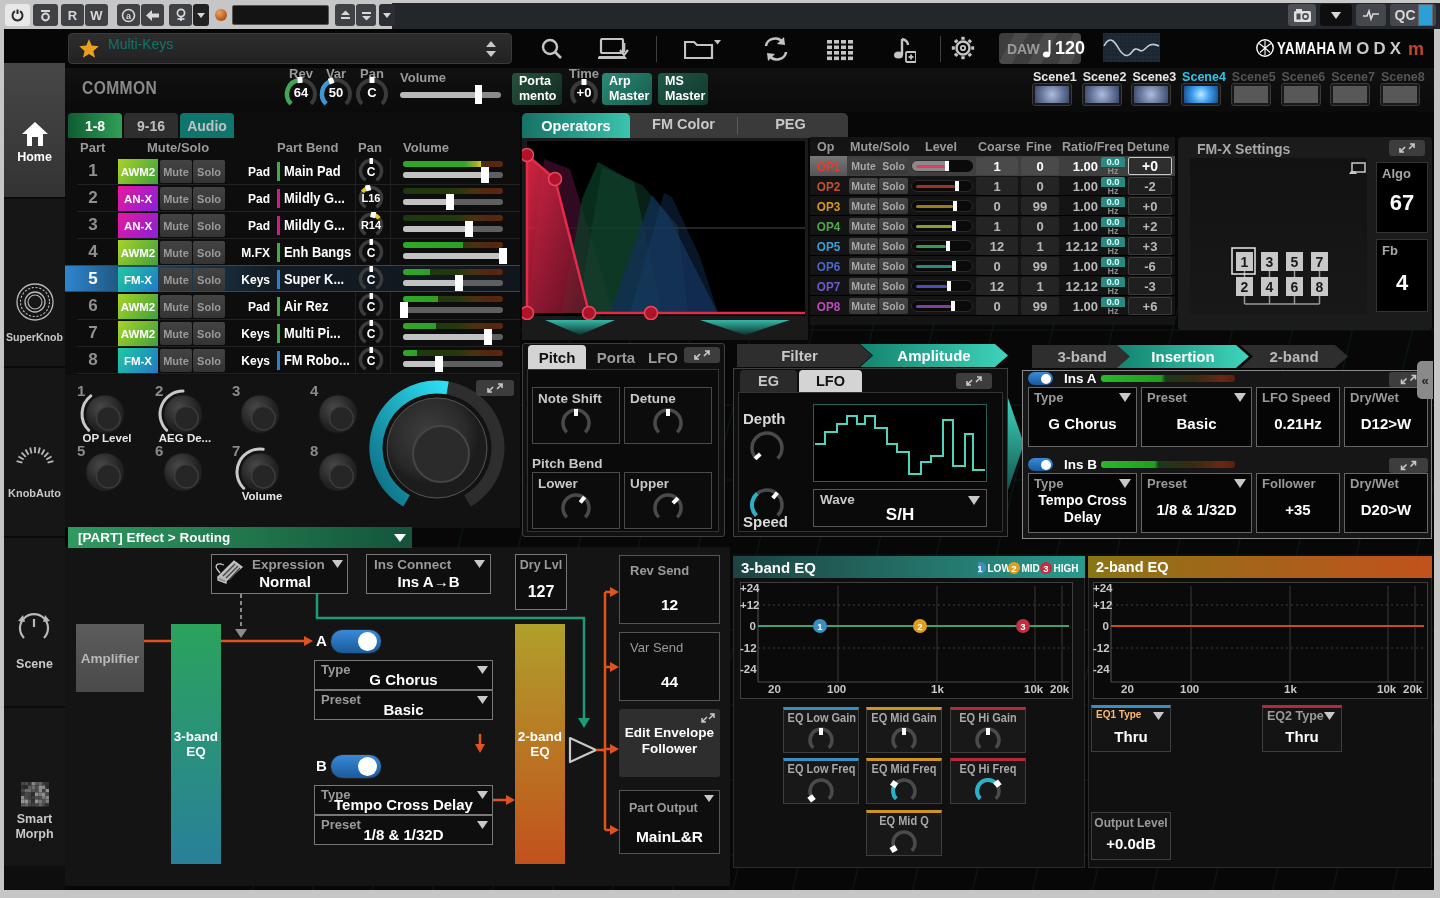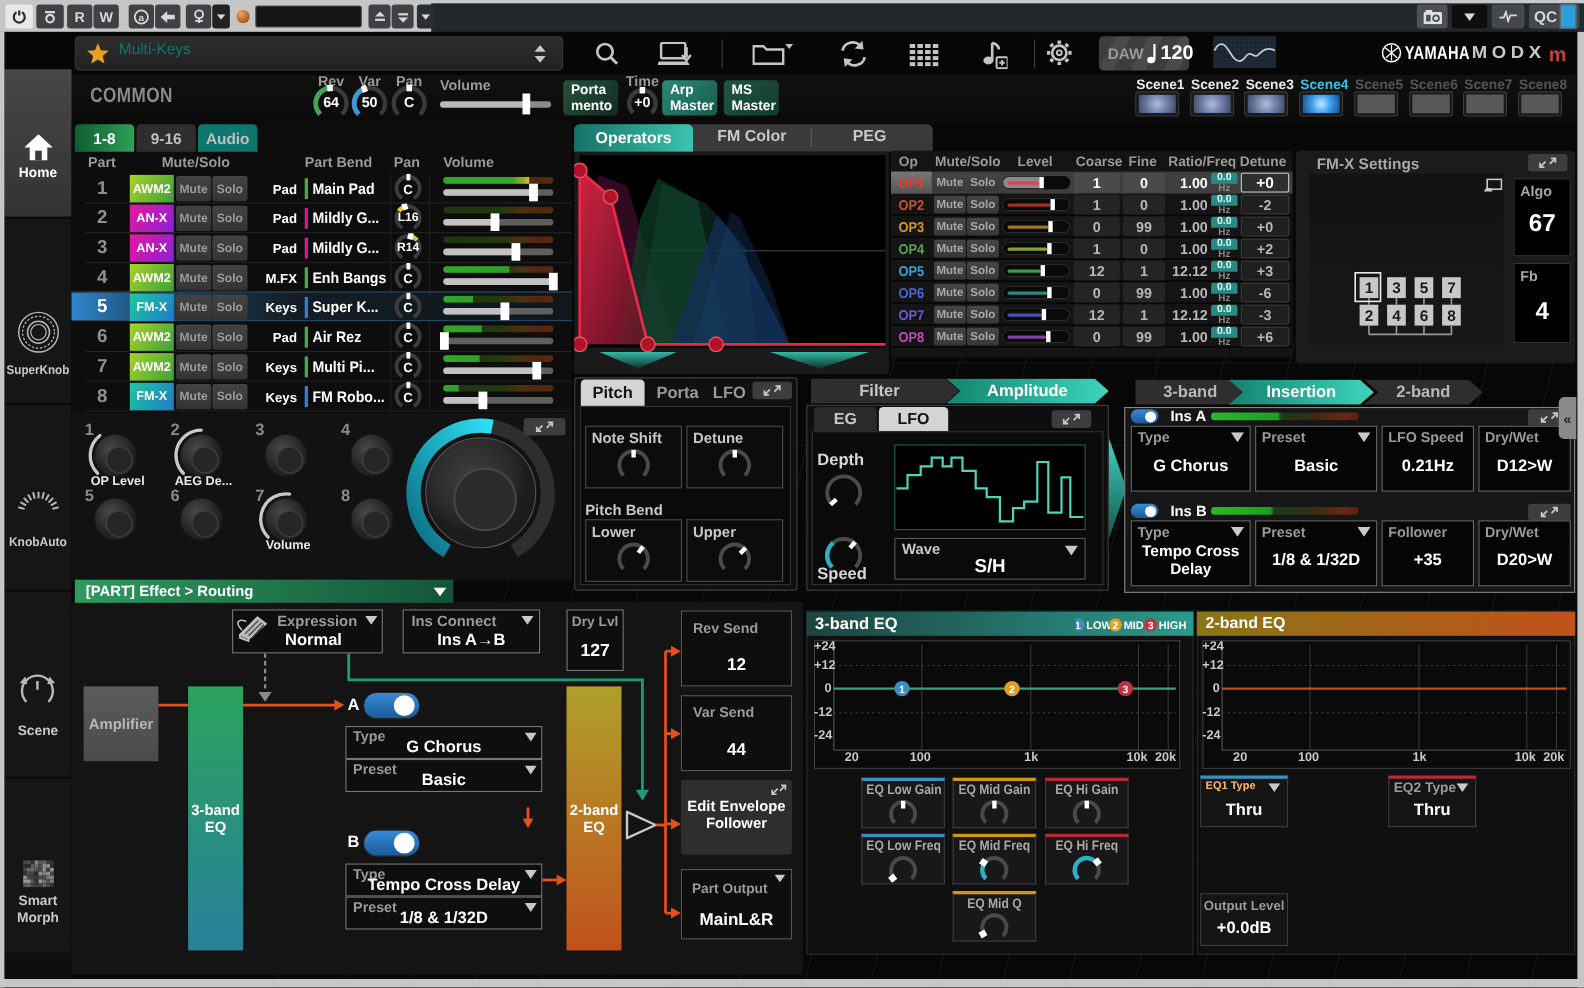--- a/index.html
+++ b/index.html
@@ -794,21 +794,21 @@
       <path d="M0 0 H11 L5.5 8 Z" fill="#c8c8c8"></path>
     </svg>
     <div style="position:absolute;left:366px;top:573px;width:125px;text-align:center;color:#fff;font-weight:bold;font-size:15px;">Ins A→B</div>
     <div style="position:absolute;left:515px;top:554px;width:52px;height:56px;border:1px solid #777;background:#0e0e0e;"></div>
     <div style="position:absolute;left:515px;top:558px;width:52px;text-align:center;color:#9a9a9a;font-weight:bold;font-size:12.5px;">Dry Lvl</div>
     <div style="position:absolute;left:515px;top:583px;width:52px;text-align:center;color:#fff;font-weight:bold;font-size:16px;">127</div>
     <div style="position:absolute;left:619px;top:555px;width:101px;height:69px;border:1px solid #555;background:#0e0e0e;"></div>
     <div style="position:absolute;left:630px;top:563px;color:#9a9a9a;font-weight:bold;font-size:13px;">Rev Send</div>
     <div style="position:absolute;left:619px;top:596px;width:101px;text-align:center;color:#fff;font-weight:bold;font-size:15.5px;">12</div>
     <div style="position:absolute;left:619px;top:632px;width:101px;height:69px;border:1px solid #555;background:#0e0e0e;"></div>
-    <div style="position:absolute;left:630px;top:640px;color:#9a9a9a;font-weight:bold;font-size:13px;">Var Send</div>
+    <div style="position:absolute;left:630px;top:640px;color:#9a9a9a;font-weight:normal;font-size:13px;">Var Send</div>
     <div style="position:absolute;left:619px;top:673px;width:101px;text-align:center;color:#fff;font-weight:bold;font-size:15.5px;">44</div>
     <div style="position:absolute;left:619px;top:709px;width:101px;height:68px;background:#2e2e2e;border-radius:3px;"></div>
     <div style="position:absolute;left:619px;top:725px;width:101px;text-align:center;color:#fff;font-weight:bold;font-size:13.5px;">Edit Envelope</div>
     <div style="position:absolute;left:619px;top:741px;width:101px;text-align:center;color:#fff;font-weight:bold;font-size:13.5px;">Follower</div>
     <svg style="position:absolute;left:700px;top:712px;" width="16" height="12" viewBox="0 0 16 12">
       <g stroke="#c8c8c8" stroke-width="1.5" fill="none">
         <path d="M2 10 L7 5 M2 6 v4 h4"></path>
         <path d="M14 2 L9 7 M14 6 v-4 h-4"></path>
       </g>
     </svg>

